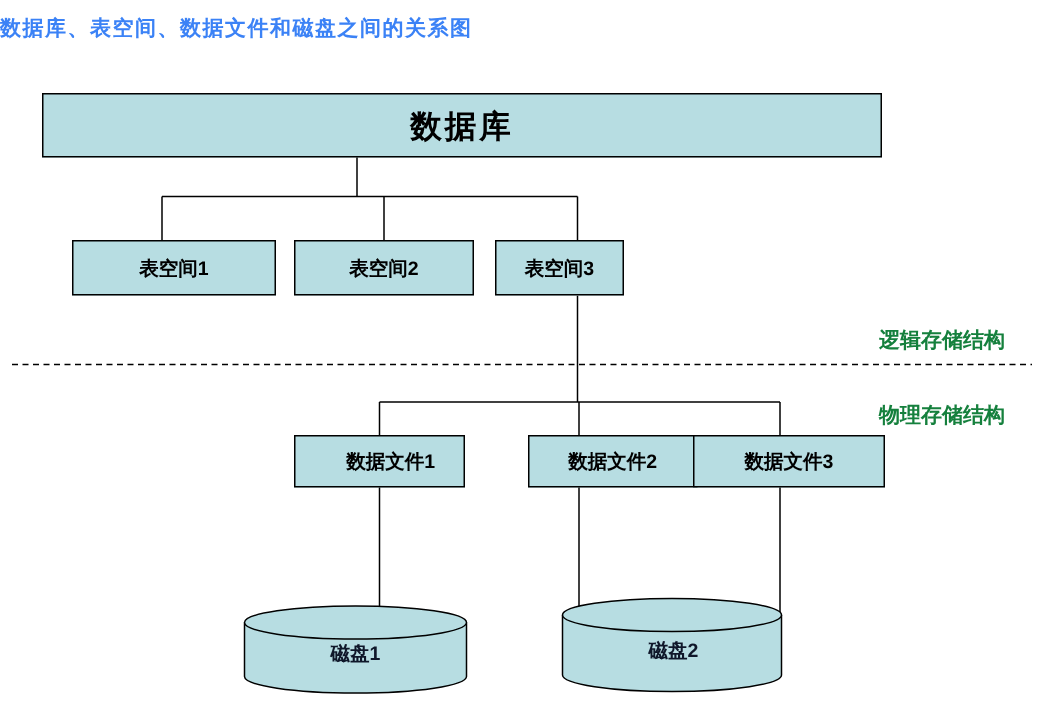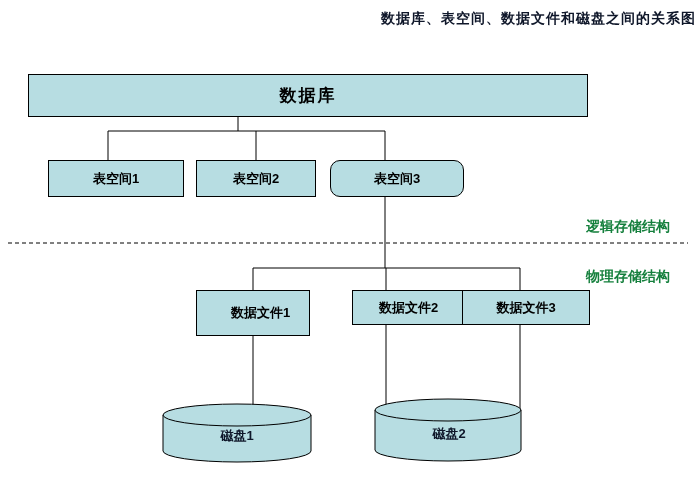--- a/index.html
+++ b/index.html
@@ -9,42 +9,42 @@
     width: 696px;
     height: 485px;
     background: #ffffff;
     overflow: hidden;
   }
   .layer { position: absolute; left: 0; top: 0; }
   .title {
     position: absolute;
     left: 0; top: 10px;
     width: 696px;
-    text-align: right;
+    text-align: left;
     font-weight: bold;
     font-size: 14px;
-    color: #0f172a;
+    color: #3b82f6;
     letter-spacing: 1px;
   }
   .node {
     position: absolute;
     background: #b7dde2;
     border: 1px solid #000;
     box-sizing: border-box;
     display: flex;
     align-items: center;
     justify-content: center;
     font-weight: bold;
     color: #000;
   }
-  .db  { left: 28px;  top: 62px;  width: 560px; height: 43px; font-size: 17px; letter-spacing: 2px; margin-top: 12px; }
+  .db  { left: 28px;  top: 62px;  width: 560px; height: 43px; font-size: 21px; letter-spacing: 2px; }
   .ts1 { left: 48px;  top: 160px; width: 136px; height: 37px; font-size: 13px; }
   .ts2 { left: 196px; top: 160px; width: 120px; height: 37px; font-size: 13px; }
-  .ts3 { left: 330px; top: 160px; width: 134px; height: 37px; font-size: 13px; border-radius: 10px; }
-  .df1 { left: 196px; top: 290px; width: 114px; height: 46px; font-size: 13px; padding-left: 15px; }
+  .ts3 { left: 330px; top: 160px; width: 86px; height: 37px; font-size: 13px; }
+  .df1 { left: 196px; top: 290px; width: 114px; height: 35px; font-size: 13px; padding-left: 15px; }
   .df2 { left: 330px; top: 290px; width: 113px; height: 35px; font-size: 13px; margin-left: 22px; }
   .df3 { left: 462px; top: 290px; width: 128px; height: 35px; font-size: 13px; }
   .disk-label {
     position: absolute;
     font-weight: bold;
     font-size: 13px;
     color: #0f172a;
     text-align: center;
   }
   .disk1-label { left: 163px; top: 427px; width: 148px; }

